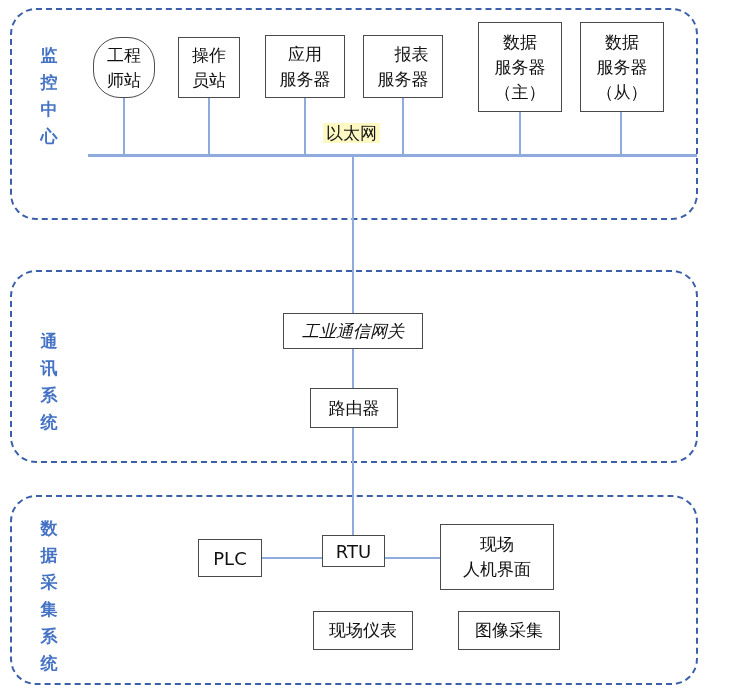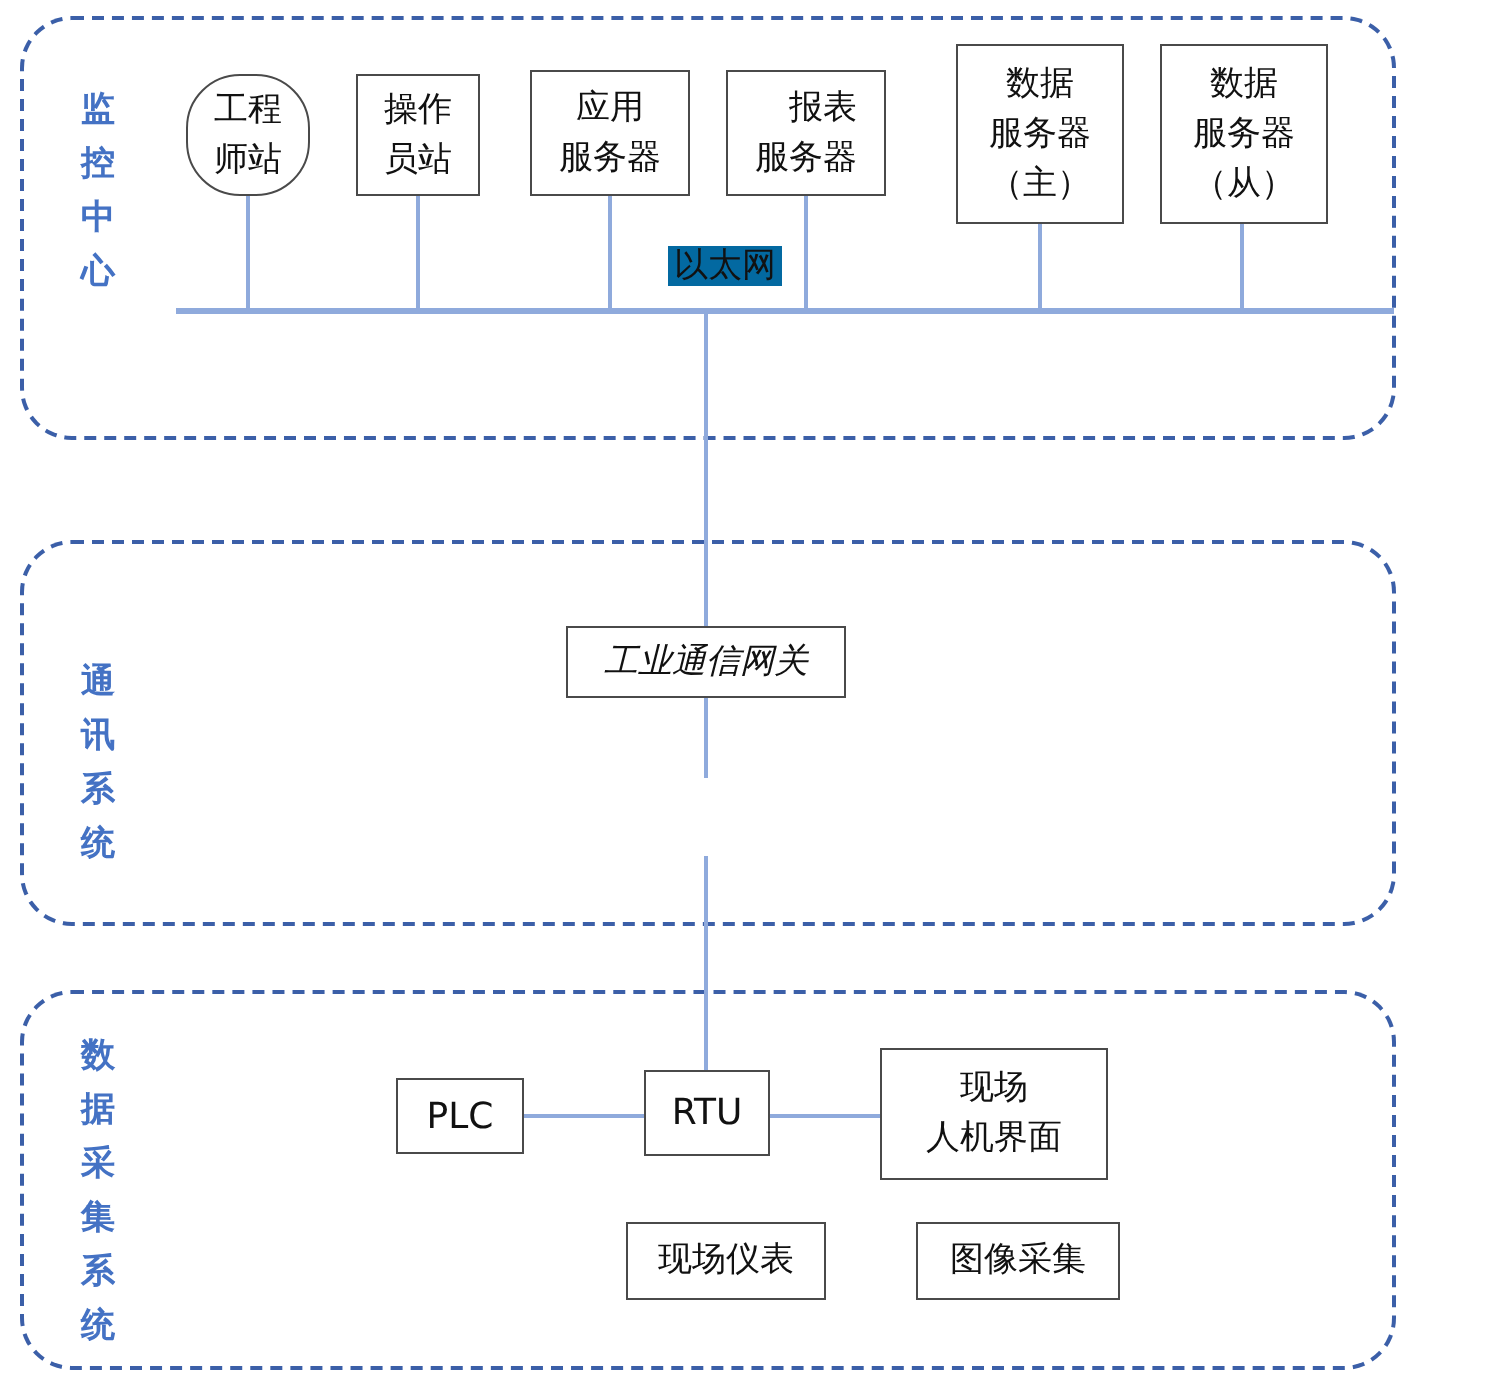--- a/index.html
+++ b/index.html
@@ -56,24 +56,23 @@
     height:3px;
     background:#8faadc;
     z-index:1;
   }
   .freetext{
     position:absolute;
     color:#111111;
     font-size:17px;
     line-height:20px;
     white-space:nowrap;
-    background:#0369a1;
+    background:#fef9c3;
     padding:0 3px;
     z-index:2;
-    margin-left:11px;
   }
 </style>
 </head>
 <body>
 
 <div id="stage">
 
   <div class="section" style="left:10px;top:8px;width:688px;height:212px;"></div>
 
   <div class="sec-label" style="left:36px;top:42px;">监
@@ -113,36 +112,37 @@
 
   <div class="sec-label" style="left:36px;top:328px;">通
 讯
 系
 统</div>
 
   <div class="node" style="left:283px;top:313px;width:140px;height:36px;font-style:italic;">工业通信网关</div>
 
   <div class="wire v" style="left:352px;top:349px;height:40px;"></div>
 
+  <div class="node" style="left:310px;top:388px;width:88px;height:40px;">路由器</div>
 
   <div class="wire v" style="left:352px;top:428px;height:108px;"></div>
 
   <div class="section" style="left:10px;top:495px;width:688px;height:190px;"></div>
 
   <div class="sec-label" style="left:36px;top:515px;">数
 据
 采
 集
 系
 统</div>
 
   <div class="wire h" style="left:261px;top:557px;width:62px;"></div>
   <div class="wire h" style="left:384px;top:557px;width:72px;"></div>
 
   <div class="node latin" style="left:198px;top:539px;width:64px;height:38px;">PLC</div>
-  <div class="node latin" style="left:322px;top:535px;width:63px;height:43px;">RTU</div>
+  <div class="node latin" style="left:322px;top:535px;width:63px;height:32px;">RTU</div>
   <div class="node" style="left:440px;top:524px;width:114px;height:66px;">现场
 人机界面</div>
 
   <div class="node" style="left:313px;top:611px;width:100px;height:39px;">现场仪表</div>
   <div class="node" style="left:458px;top:611px;width:102px;height:39px;">图像采集</div>
 
 </div>
 
 </body></html>

